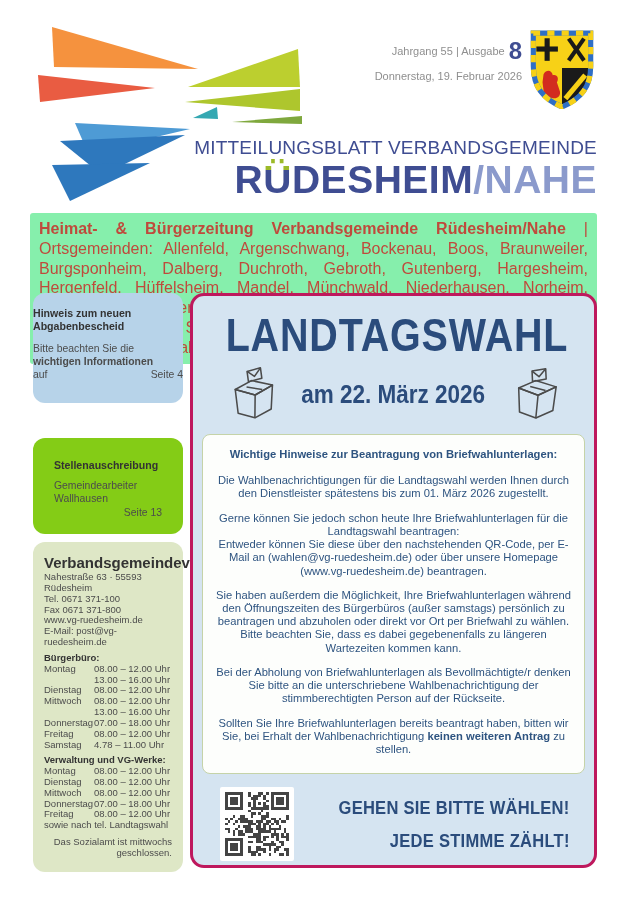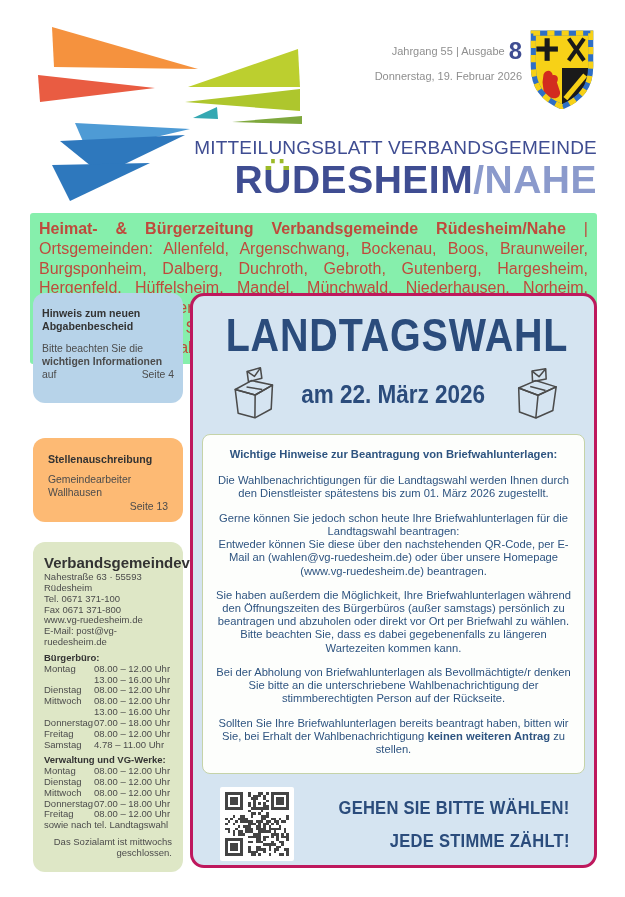--- a/index.html
+++ b/index.html
@@ -21,22 +21,22 @@
       -webkit-background-clip:text;background-clip:text;color:transparent;}
   }
 
   
   .region-bar{position:absolute;left:30px;top:213px;width:567px;box-sizing:border-box;
     background:#86efac;border-radius:3px;padding:6px 9px;color:#bf4a3c;
     font-size:16px;line-height:1.24;text-align:justify;}
 
   
   .side-box{position:absolute;left:33px;width:150px;box-sizing:border-box;border-radius:12px;}
-  .box-notice{top:293px;height:110px;background:#b7d3e9;padding:14px 9px;}
-  .box-job{top:438px;height:84px;background:#fdba74;padding:15px;}
+  .box-notice{top:293px;height:110px;background:#b7d3e9;padding:14px 0;}
+  .box-job{top:438px;height:96px;background:#84cc16;padding:21px;}
   .box-admin{top:542px;height:330px;background:#dee7c6;padding:12px 11px;
     font-size:9.5px;line-height:1.14;color:#4c4c4c;}
   .box-title{font-size:10.6px;font-weight:bold;color:#333;line-height:1.25;margin:0 0 9px;}
   .box-body{font-size:10.4px;color:#4c4c4c;line-height:1.25;}
   .ref-row{display:flex;justify-content:space-between;font-size:10.4px;color:#4c4c4c;margin-top:1px;}
   .job-ref{text-align:right;font-size:10.4px;color:#4c4c4c;margin-top:2px;}
   .admin-title{font-size:15px;font-weight:bold;color:#333;margin:0 0 1px;}
   .addr-line{}
   .hours-heading{font-weight:bold;color:#333;margin-top:5px;}
   .hour-row{display:flex;}

